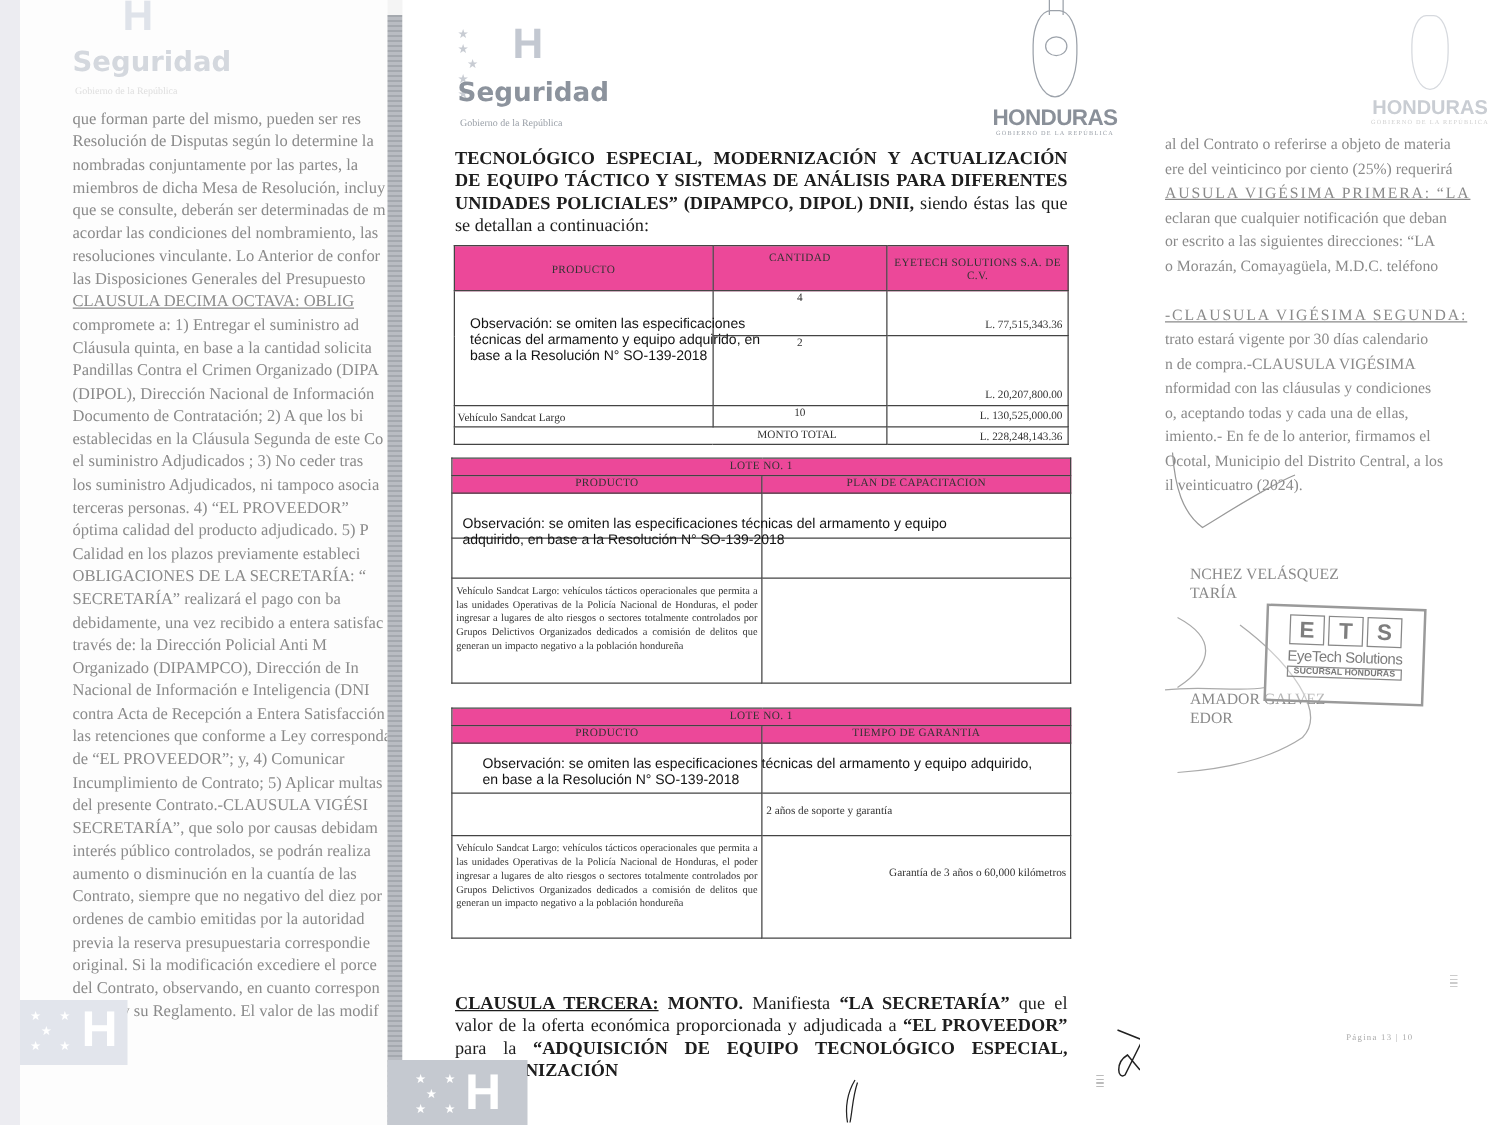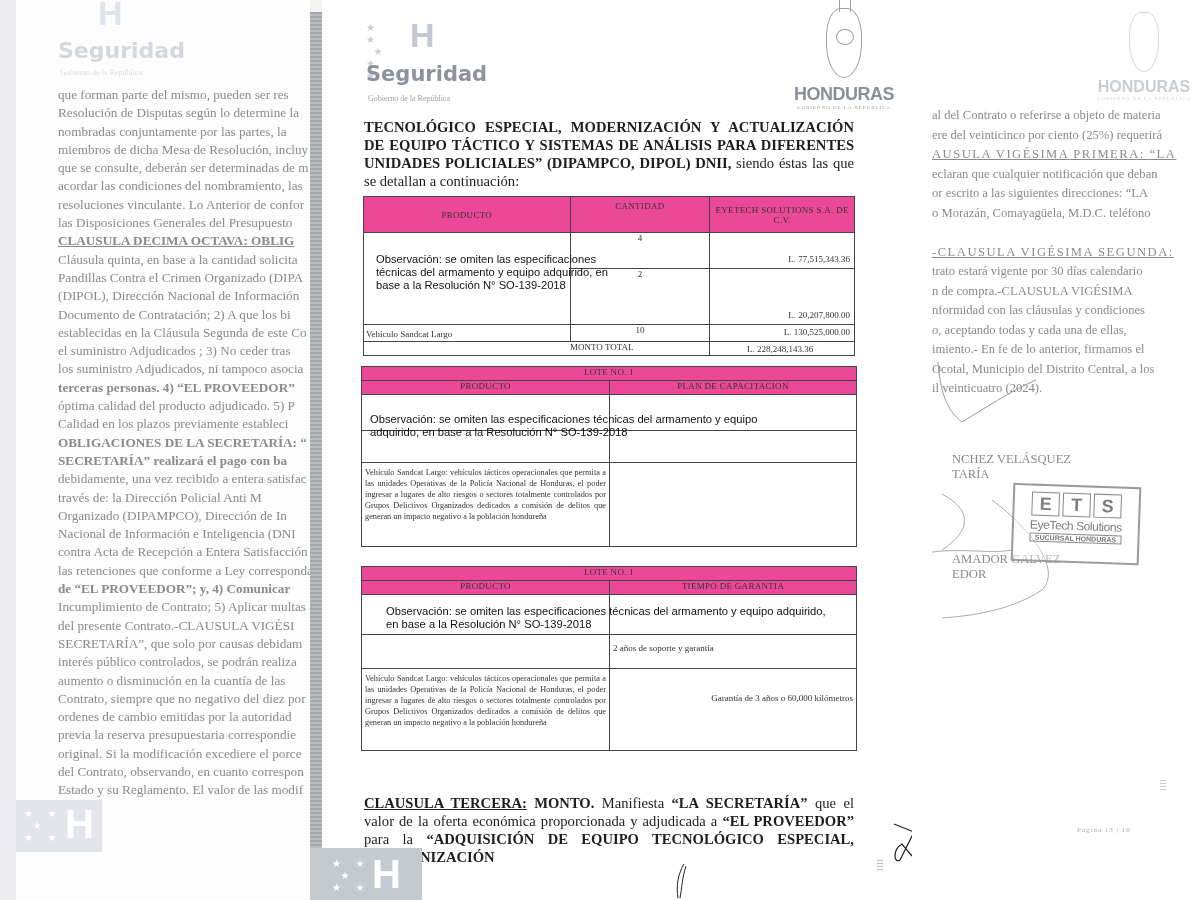--- a/index.html
+++ b/index.html
@@ -10,21 +10,21 @@
   .page-left {
     position: absolute; left: 0; top: 0; width: 310px; height: 900px;
     background: #fdfdfd; overflow: hidden;
   }
   .page-left .edge { position: absolute; left: 0; top: 0; width: 16px; height: 900px; background: #ececf1; }
   .page-left .text {
     position: absolute; left: 58px; top: 86px; width: 300px;
     font-size: 13.2px; line-height: 18.3px; color: #8a8a8a; white-space: nowrap;
   }
   .page-left .text .line { height: 18.3px; overflow: hidden; }
-  .bold { font-weight: bold; }
+  .bold { font-weight: normal; }
   .ul { text-decoration: underline; }
 
   .brand-faded { position: absolute; left: 58px; top: 0; color: #d9dde3; }
   .brand-faded .h { font-family: "Liberation Sans", sans-serif; font-weight: bold; font-size: 34px; position: absolute; left: 40px; top: -6px; color: #dfe3ea; }
   .brand-faded .seg { position: absolute; top: 38px; left: 0; font-family: "DejaVu Sans", sans-serif; font-size: 22px; font-weight: bold; color: #d4d8de; }
   .brand-faded .gob { position: absolute; top: 68px; left: 2px; font-size: 8px; color: #dedede; white-space: nowrap; }
 
   .left-footer-flag {
     position: absolute; left: 16px; top: 800px; width: 86px; height: 52px; background: #e2e5ec;
   }
@@ -134,20 +134,21 @@
   <div class="text" id="left-text">
       <div class="line">que forman parte del mismo, pueden ser res</div>
       <div class="line">Resolución de Disputas según lo determine la</div>
       <div class="line">nombradas conjuntamente por las partes, la</div>
       <div class="line">miembros de dicha Mesa de Resolución, incluy</div>
       <div class="line">que se consulte, deberán ser determinadas de m</div>
       <div class="line">acordar las condiciones del nombramiento, las</div>
       <div class="line">resoluciones vinculante. Lo Anterior de confor</div>
       <div class="line">las Disposiciones Generales del Presupuesto</div>
       <div class="line bold ul">CLAUSULA DECIMA OCTAVA: OBLIG</div>
+      <div class="line">compromete a:  1) Entregar el suministro ad</div>
       <div class="line">Cláusula quinta, en base a la  cantidad  solicita</div>
       <div class="line">Pandillas Contra el Crimen Organizado (DIPA</div>
       <div class="line">(DIPOL), Dirección Nacional de Información</div>
       <div class="line">Documento de Contratación;  2) A que los bi</div>
       <div class="line">establecidas en la Cláusula Segunda de este Co</div>
       <div class="line">el suministro Adjudicados ;  3)  No ceder  tras</div>
       <div class="line">los suministro Adjudicados, ni tampoco  asocia</div>
       <div class="line bold">terceras  personas.  4) “EL PROVEEDOR”</div>
       <div class="line">óptima calidad del producto adjudicado. 5) P</div>
       <div class="line">Calidad en los plazos previamente estableci</div>
@@ -216,22 +217,22 @@
       <td class="qty">2</td>
       <td class="amt">L. 20,207,800.00</td>
     </tr>
     <tr style="height:17px;">
       <td style="padding-left:2px;padding-top:4px;">Vehículo Sandcat Largo</td>
       <td class="qty">10</td>
       <td class="amt">L. 130,525,000.00</td>
     </tr>
     <tr style="height:14px;">
       <td style="border-right:none;"></td>
-      <td style="text-align:left;padding-right:4px;border-left:none;">MONTO TOTAL</td>
-      <td class="amt" style="vertical-align:middle;padding-bottom:0;text-align:center;">L. 228,248,143.36</td>
+      <td style="text-align:center;padding-right:4px;border-left:none;">MONTO TOTAL</td>
+      <td class="amt" style="vertical-align:middle;padding-bottom:0;">L. 228,248,143.36</td>
     </tr>
   </tbody>
     </table>
 
   <div class="lot" style="top:366px;">
     <table class="t">
       <tbody>
           <tr class="head-row">
         <th colspan="2">LOTE NO. 1</th>
       </tr>

